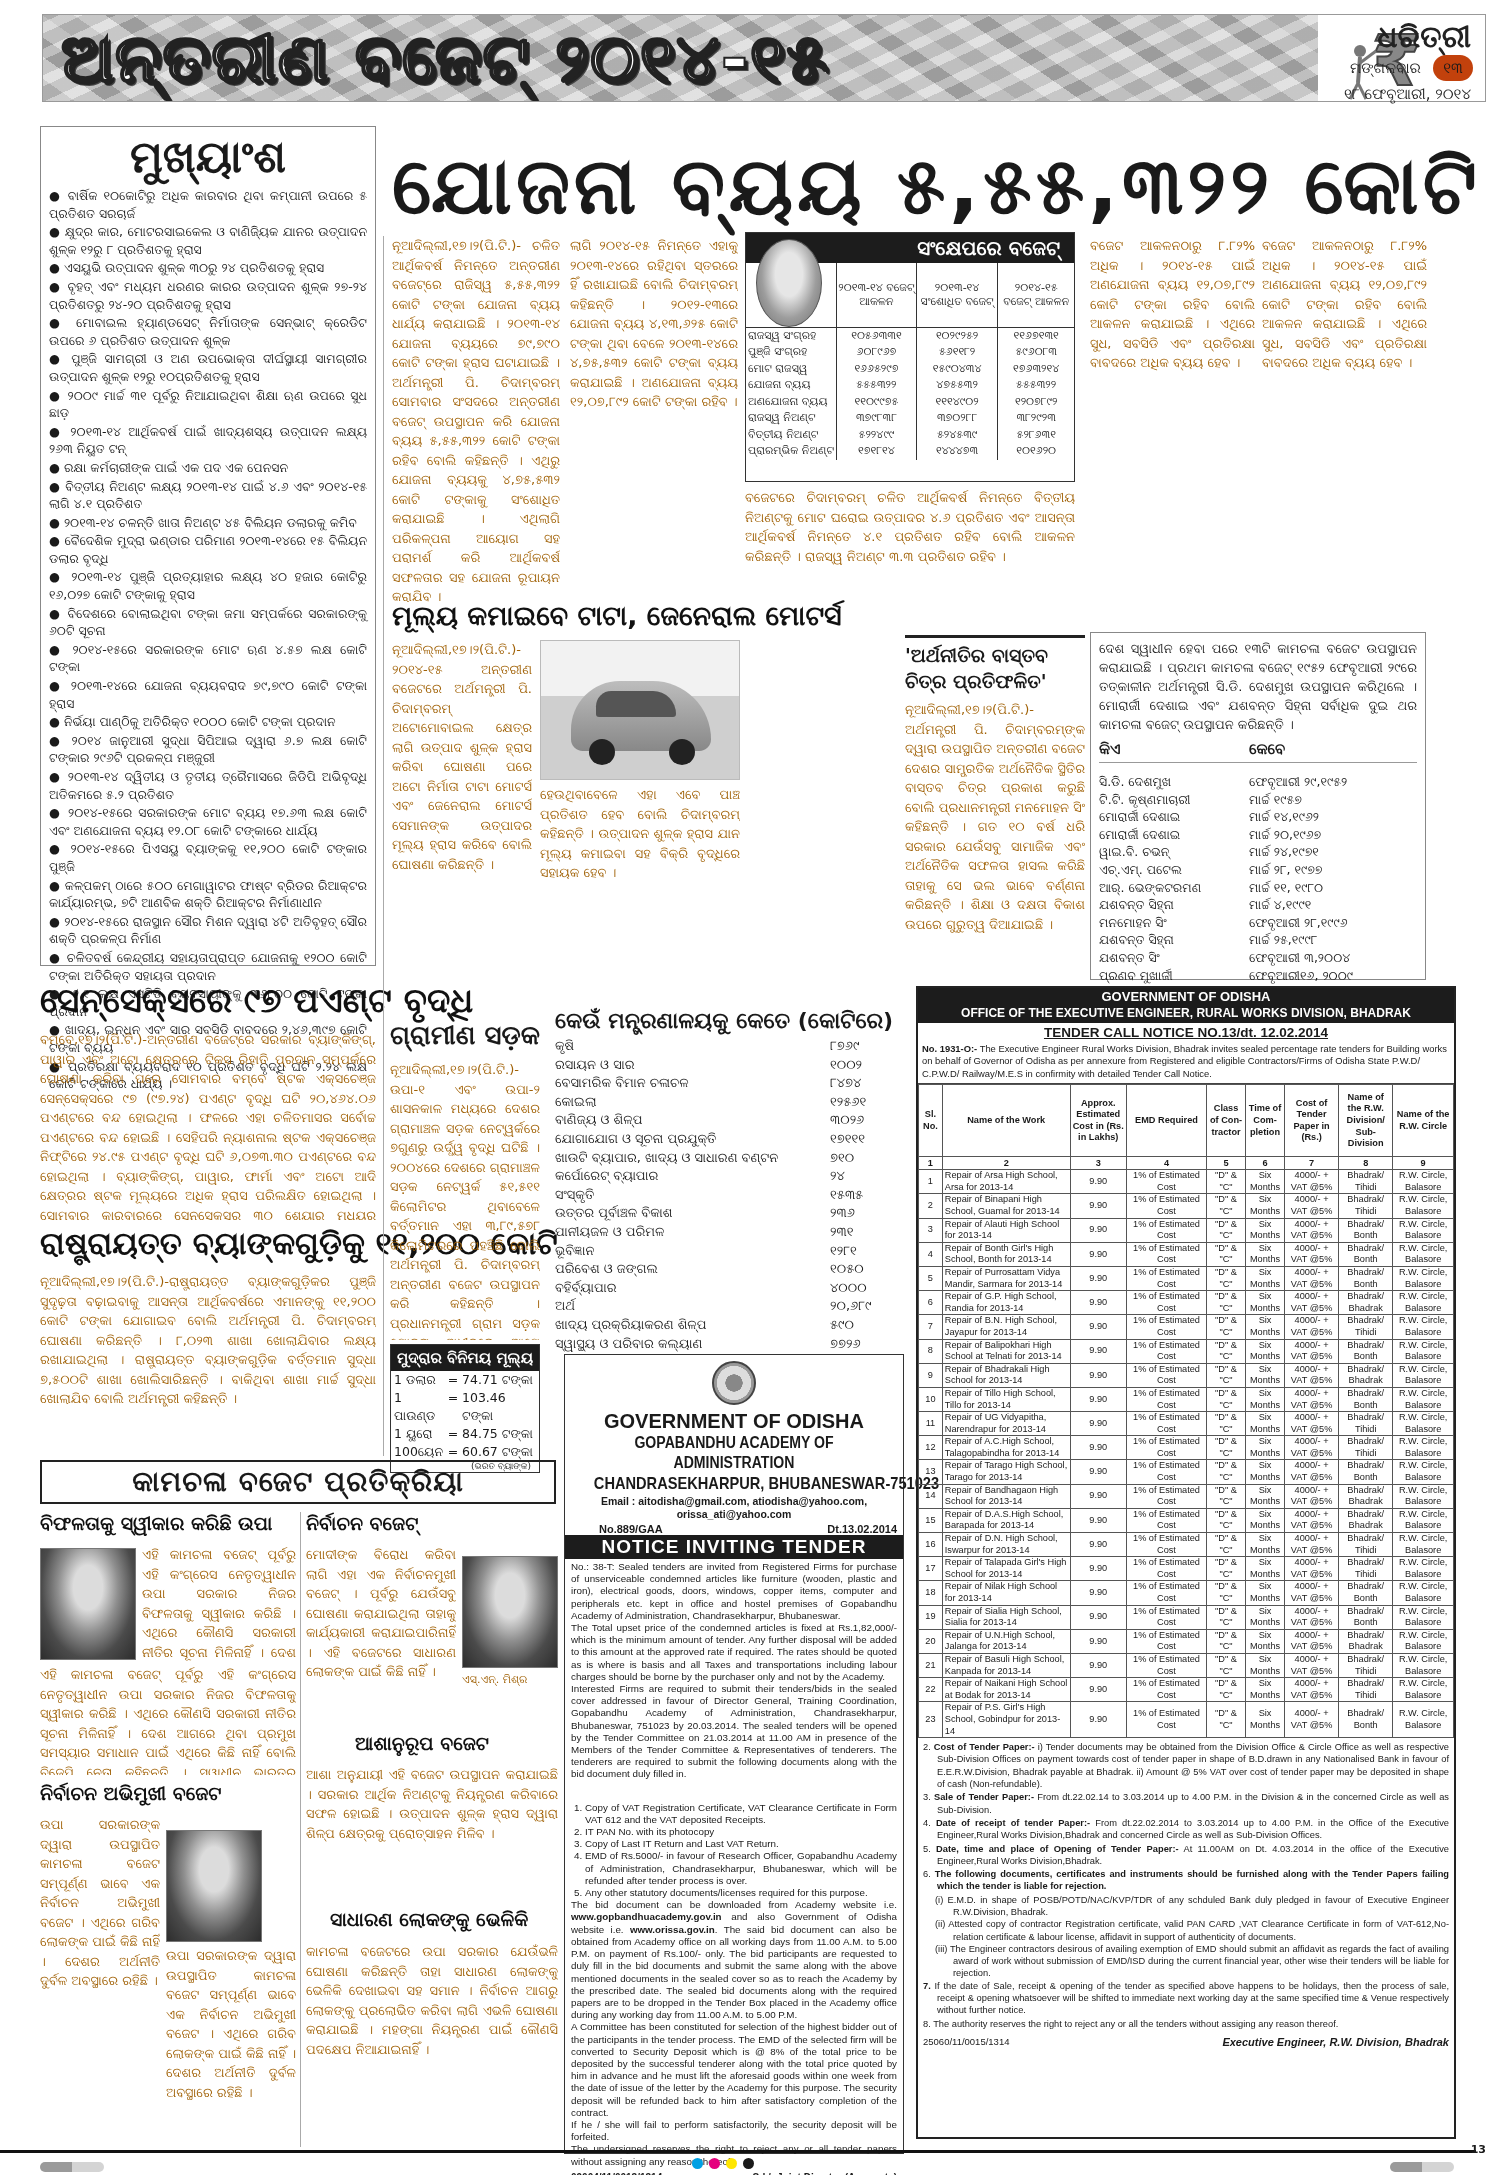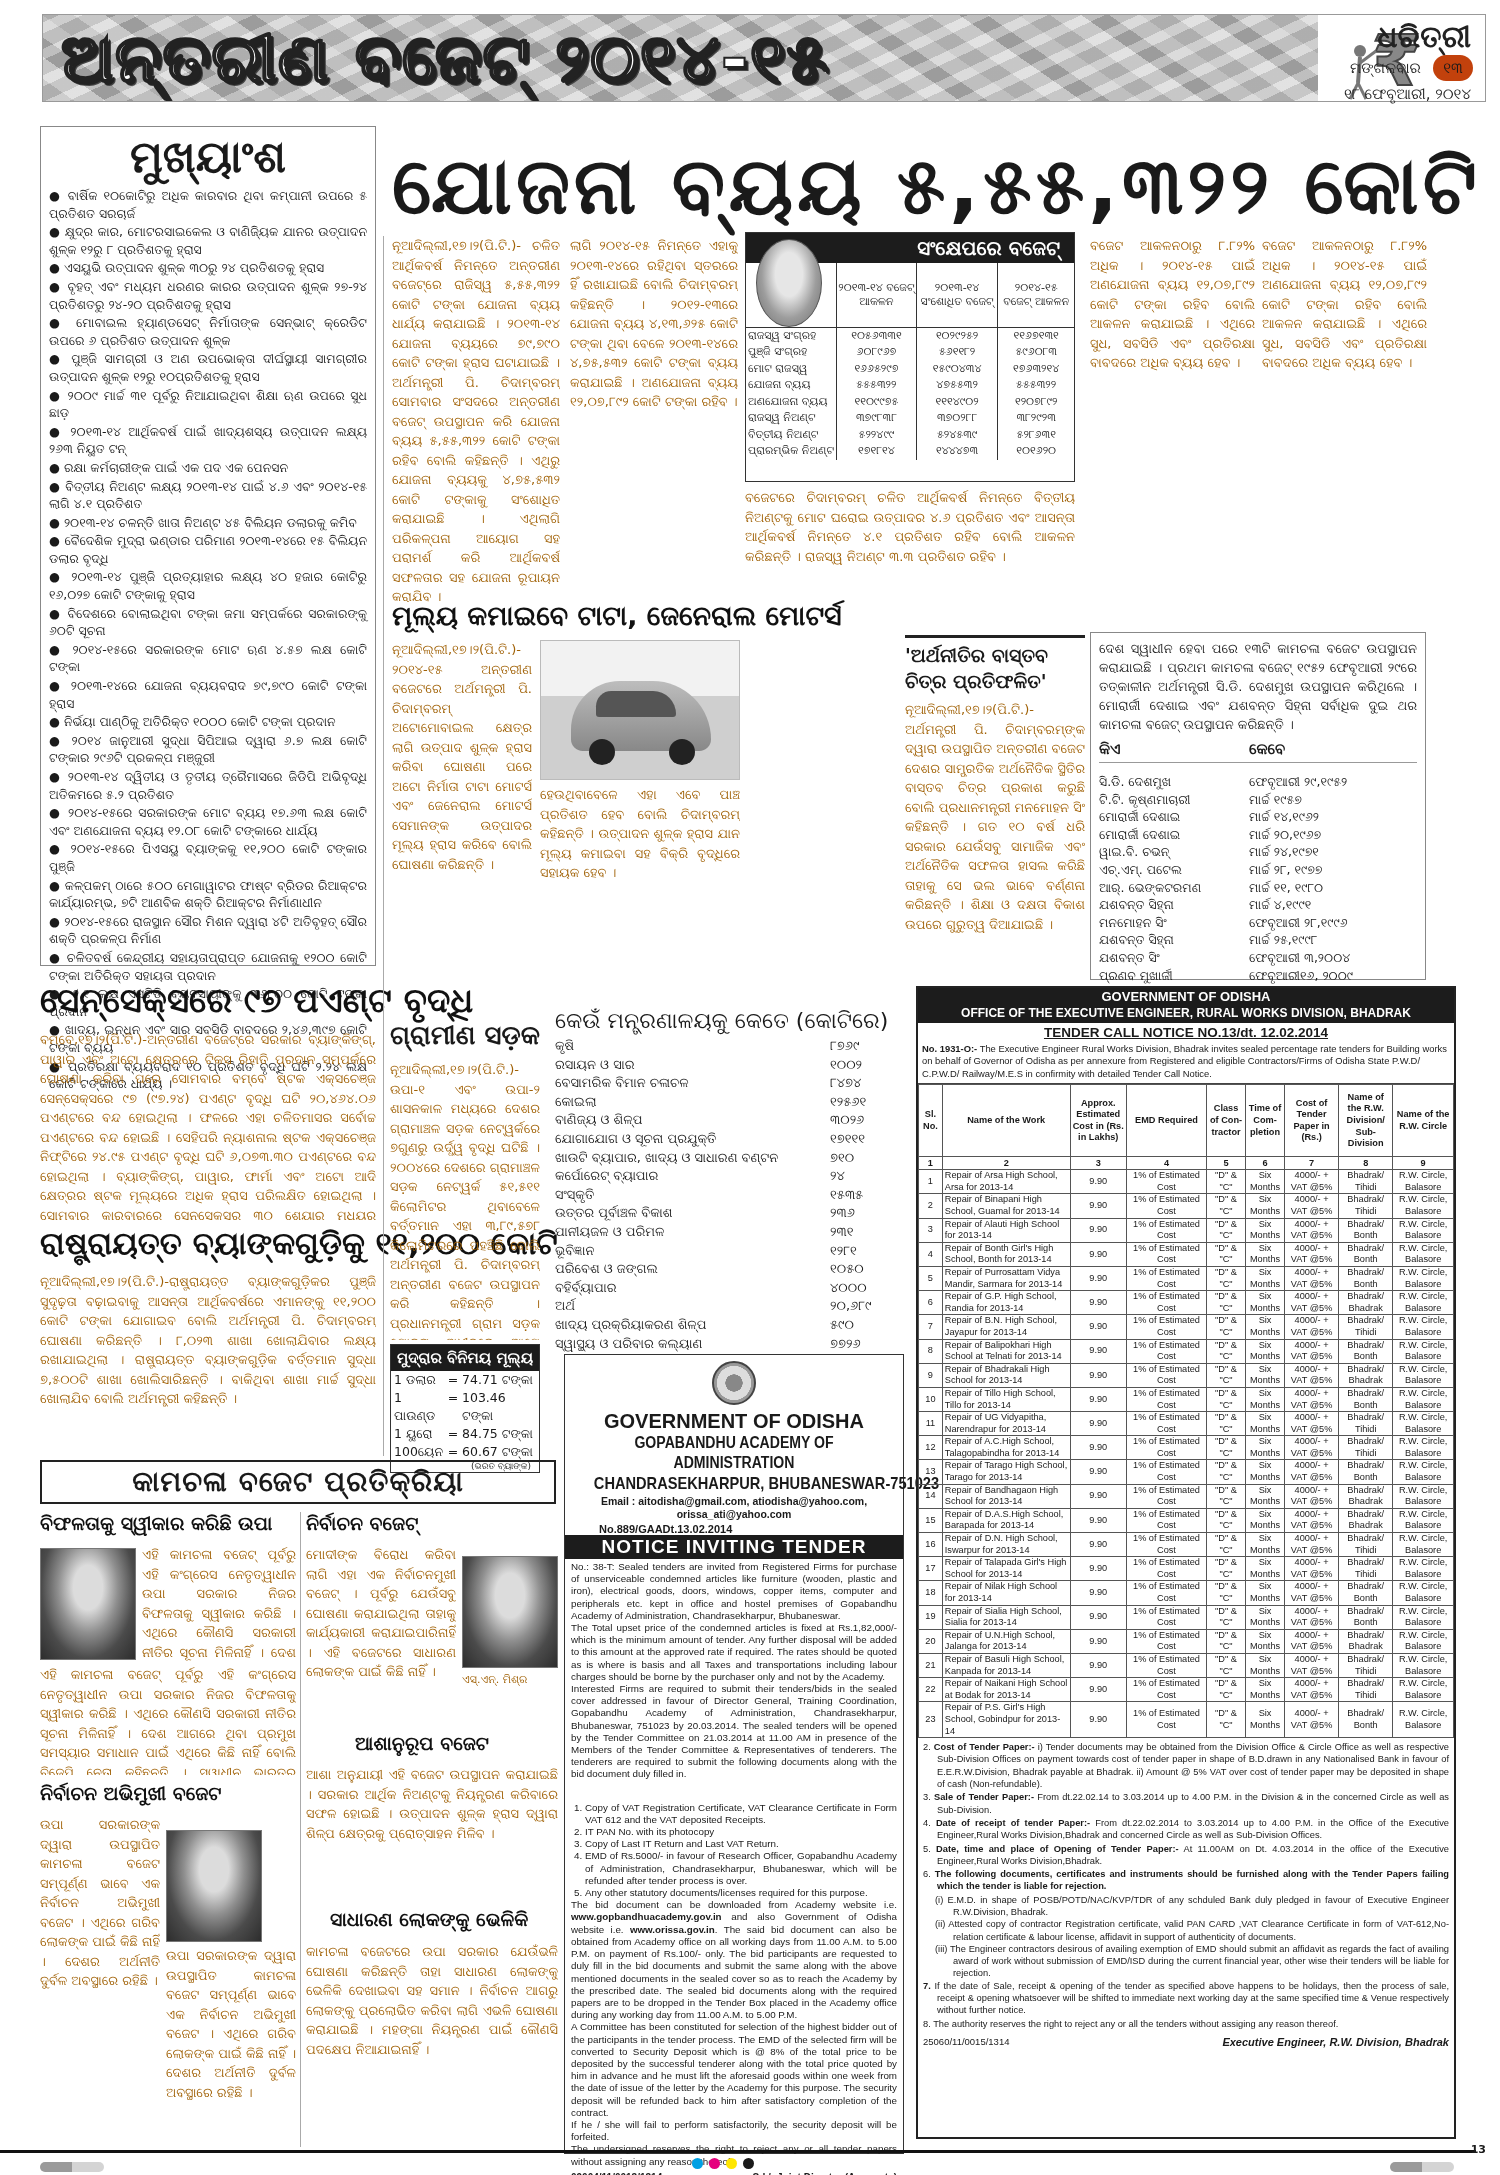--- a/index.html
+++ b/index.html
@@ -63,41 +63,41 @@
   .ministers-head { display: flex; font-size: 15px; font-weight: bold; border-bottom: 1px solid #999; padding: 6px 0 4px; margin-bottom: 10px; }
   .ministers-head span:first-child { width: 150px; }
   .minister-row { display: flex; font-size: 12.5px; line-height: 17.6px; }
   .minister-row span:first-child { width: 150px; }
 
   
   .gramina-head { position: absolute; left: 390px; top: 1020px; font-size: 26px; font-weight: bold; }
 
   
   .ministry-box { position: absolute; left: 555px; top: 1005px; width: 345px; }
-  .ministry-title { font-size: 22px; font-weight: normal; line-height: 32px; }
+  .ministry-title { font-size: 22px; font-weight: bold; line-height: 32px; }
   .ministry-row { display: flex; justify-content: space-between; font-size: 13px; line-height: 18.6px; }
   .ministry-row span:last-child { width: 70px; text-align: left; }
 
   
   .fx-box { position: absolute; left: 390px; top: 1344px; width: 150px; border: 1px solid #333; }
   .fx-head { background: #1c1c1c; color: #fff; font-size: 15px; font-weight: bold; text-align: center; line-height: 26px; }
   .fx-row { display: flex; font-size: 12.5px; line-height: 18px; padding: 0 3px; }
   .fx-row .k { width: 50px; }
   .fx-row .eq { width: 18px; text-align: center; }
   .fx-row .v { flex: 1; }
   .fx-src { font-size: 9px; text-align: right; padding-right: 8px; }
 
   
   .academy-box { position: absolute; left: 564px; top: 1354px; width: 340px; height: 800px; border: 1px solid #333; padding: 4px 6px; font-family: "Liberation Sans", sans-serif; }
   .emblem { width: 44px; height: 44px; margin: 2px auto 4px; border-radius: 50%; border: 2px solid #444; background: radial-gradient(circle, #888 0 30%, #ddd 31% 60%, #999 61%); }
   .ac-gov { text-align: center; font-size: 20px; font-weight: bold; line-height: 24px; }
   .ac-name { text-align: center; font-size: 16px; font-weight: bold; line-height: 20px; transform: scaleX(0.88); }
   .ac-addr { text-align: center; font-size: 17px; font-weight: bold; line-height: 22px; transform: scaleX(0.86); white-space: nowrap; }
   .ac-email { text-align: center; font-size: 10.5px; font-weight: bold; line-height: 13px; }
-  .ac-refline { display: flex; justify-content: flex-start; font-size: 11px; font-weight: bold; margin-top: 2px; padding-left: 28px; }
+  .ac-refline { display: flex; justify-content: space-between; font-size: 11px; font-weight: bold; margin-top: 2px; padding-left: 28px; }
   .ac-notice { background: #1c1c1c; color: #fff; text-align: center; font-size: 19px; font-weight: bold; letter-spacing: 1px; line-height: 24px; margin: 0 -6px; }
   .ac-body { font-size: 9.8px; line-height: 12.2px; text-align: justify; margin-top: 2px; }
   .ac-body p { margin: 0; }
   .ac-list { padding-left: 14px; margin-top: 21px; }
   .ac-list li { margin: 0; }
   .ac-foot { display: flex; justify-content: space-between; font-size: 10px; font-weight: bold; margin-top: 4px; }
 
   
   .rw-box { position: absolute; left: 916px; top: 986px; width: 540px; height: 1153px; border: 2px solid #222; font-family: "Liberation Sans", sans-serif; }
   .rw-head1 { background: #1c1c1c; color: #fff; text-align: center; font-size: 13px; font-weight: bold; line-height: 16px; padding-top: 1px; }

